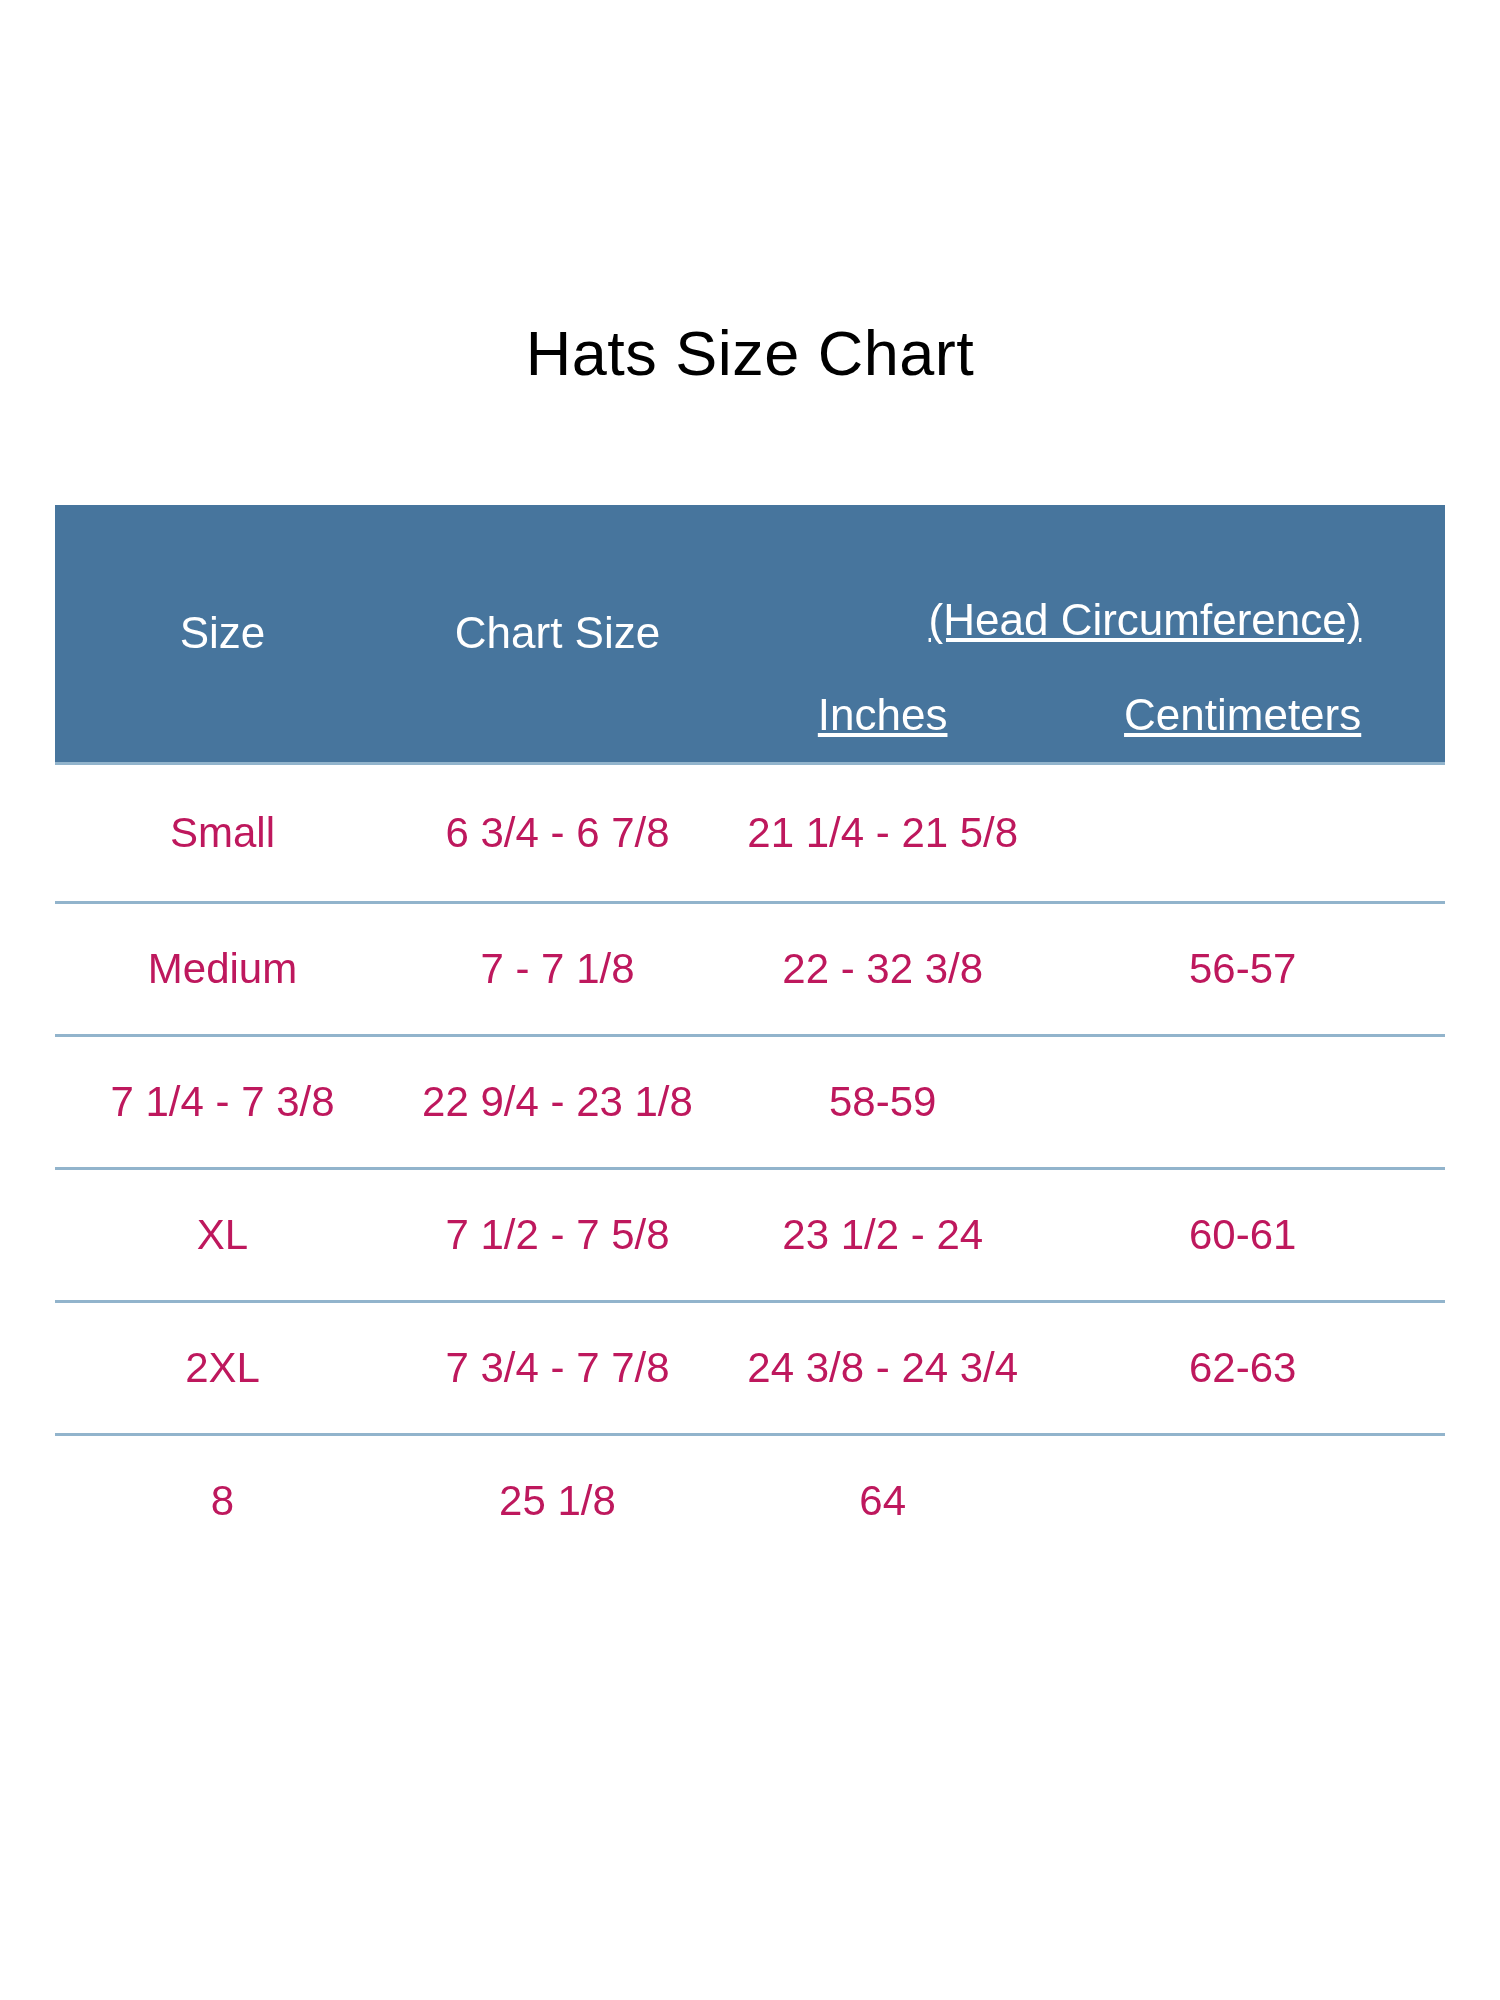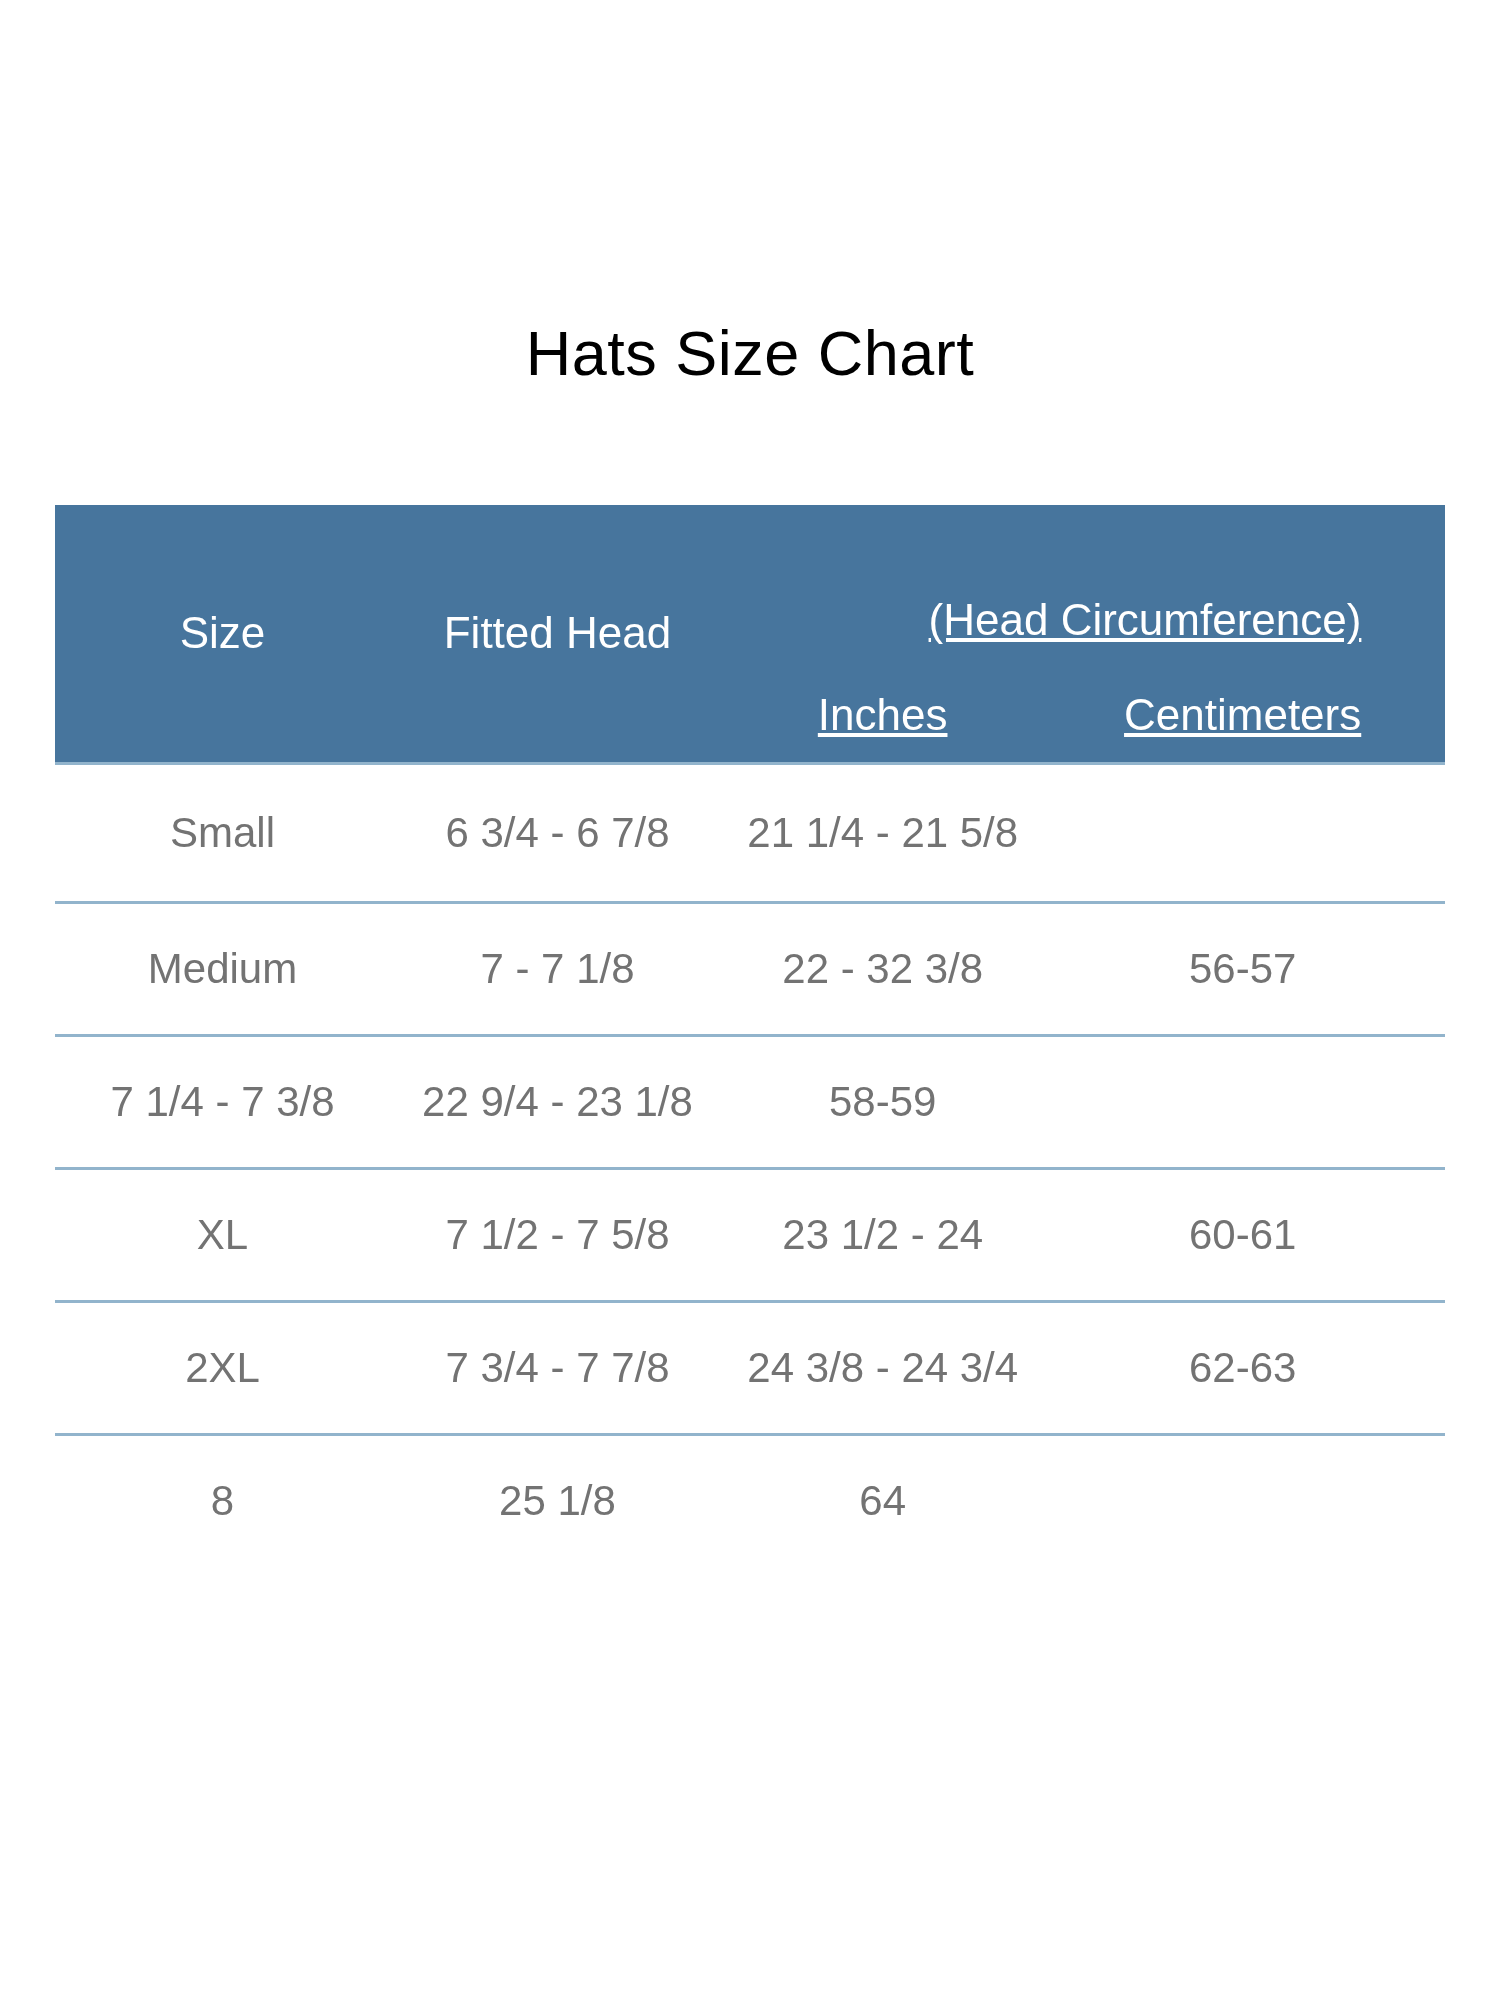--- a/index.html
+++ b/index.html
@@ -86,36 +86,36 @@
   .trow.first {
     height: 136px;
   }
   .trow + .trow {
     border-top: 3px solid var(--divider, #92B4CC);
   }
   .td {
     text-align: center;
     font-size: 42px;
     line-height: 1.2;
-    color: #737373;
+    color: #be185d;
     white-space: nowrap;
   }
 </style>
 </head>
 <body>
 
 <div class="page">
 
   <h1 class="title">Hats Size Chart</h1>
 
   <div class="size-table">
 
     <div class="thead">
       <div class="th">Size</div>
-      <div class="th">Fitted Head</div>
+      <div class="th">Chart Size</div>
       <div class="th-group">
         <div class="th-span">(Head Circumference)</div>
         <div class="th-sub">
           <div class="th">Inches</div>
           <div class="th">Centimeters</div>
         </div>
       </div>
     </div>
 
     <div class="trow first">

